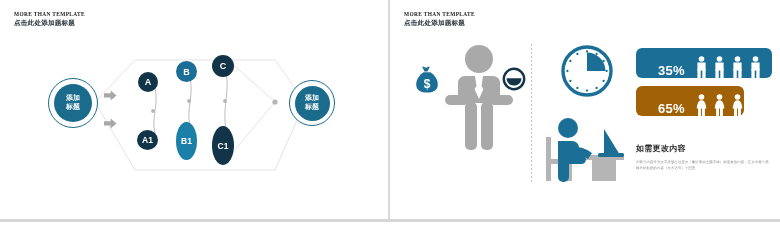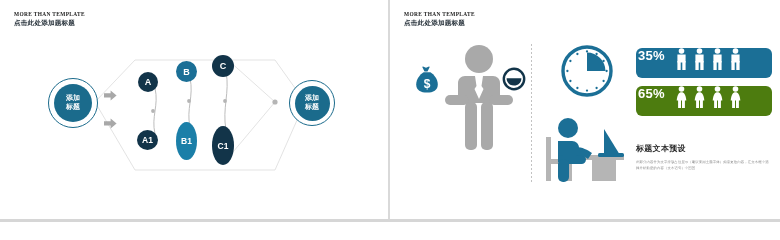--- a/index.html
+++ b/index.html
@@ -21,21 +21,21 @@
   .node.sm{font-size:8.5px;}
   .ring{position:absolute;border-radius:50%;border:1.6px solid #1b6b8c;background:#fff;display:flex;align-items:center;justify-content:center;}
   .ring .inner{border-radius:50%;background:#1b6b8c;display:flex;flex-direction:column;align-items:center;justify-content:center;color:#fff;font-size:7px;line-height:1.25;font-weight:bold;}
   .arrow{position:absolute;color:#a8a8a8;font-size:12px;line-height:1;}
 
   
   .rt{position:absolute;left:390px;top:0;width:390px;height:222px;}
   .vdots{position:absolute;left:141px;top:44px;width:1px;height:140px;
          background-image:linear-gradient(#c2c2c2 45%,transparent 0);background-size:1px 4px;}
 
-  .bar{position:absolute;border-radius:6px;display:flex;align-items:flex-start;box-sizing:border-box;padding-left:2px;}
+  .bar{position:absolute;border-radius:6px;display:flex;align-items:flex-end;box-sizing:border-box;padding-left:22px;}
   .bar .pct{color:#fff;font-size:13px;font-weight:bold;letter-spacing:.3px;}
   .bar .figs{display:flex;align-items:flex-end;gap:3px;margin-left:9px;}
 
   .cap{position:absolute;left:246px;top:143px;width:136px;}
   .cap h3{margin:0;font-size:8px;font-weight:bold;color:#2b2b2b;letter-spacing:.3px;}
   .cap p{margin:5px 0 0 0;font-size:3.4px;line-height:1.85;color:#8a8a8a;letter-spacing:.1px;}
 </style>
 </head>
 <body>
 
@@ -212,21 +212,21 @@
           </svg>
         <svg width="15" height="22" viewBox="0 0 15 22">
             <circle cx="7.5" cy="3" r="2.8" fill="#fff"></circle>
             <path d="M3.4 6.5h8.2v8H3.4z" fill="#fff"></path>
             <rect x="3.4" y="13" width="3.3" height="9" fill="#fff"></rect>
             <rect x="8.3" y="13" width="3.3" height="9" fill="#fff"></rect>
           </svg>
       </span>
     </div>
 
-    <div class="bar" style="left:246px;top:86px;width:136px;height:30px;background:#4d7c0f;">
+    <div class="bar" style="left:246px;top:86px;width:108px;height:30px;background:#a16207;">
       <span class="pct">65%</span>
       <span class="figs">
         <svg width="15" height="22" viewBox="0 0 15 22">
             <circle cx="7.5" cy="3" r="2.8" fill="#fff"></circle>
             <path d="M7.5 6.3c2.6 0 4.3 2.6 4.8 8.2H2.7C3.2 8.9 4.9 6.3 7.5 6.3z" fill="#fff"></path>
             <rect x="4.1" y="14" width="2.9" height="8" fill="#fff"></rect>
             <rect x="8" y="14" width="2.9" height="8" fill="#fff"></rect>
           </svg>
         <svg width="15" height="22" viewBox="0 0 15 22">
             <circle cx="7.5" cy="3" r="2.8" fill="#fff"></circle>
@@ -243,18 +243,18 @@
         <svg width="15" height="22" viewBox="0 0 15 22">
             <circle cx="7.5" cy="3" r="2.8" fill="#fff"></circle>
             <path d="M7.5 6.3c2.6 0 4.3 2.6 4.8 8.2H2.7C3.2 8.9 4.9 6.3 7.5 6.3z" fill="#fff"></path>
             <rect x="4.1" y="14" width="2.9" height="8" fill="#fff"></rect>
             <rect x="8" y="14" width="2.9" height="8" fill="#fff"></rect>
           </svg>
       </span>
     </div>
 
     <div class="cap">
-      <h3>标题文本预设</h3>
+      <h3>如需更改内容</h3>
       <p>此部分内容作为文字排版占位显示（建议使用主题字体）如需更改内容，在文本框中选择并粘贴您的内容（文本语句）中国国</p>
     </div>
 
   </div>
 </div>
 
 </body></html>

